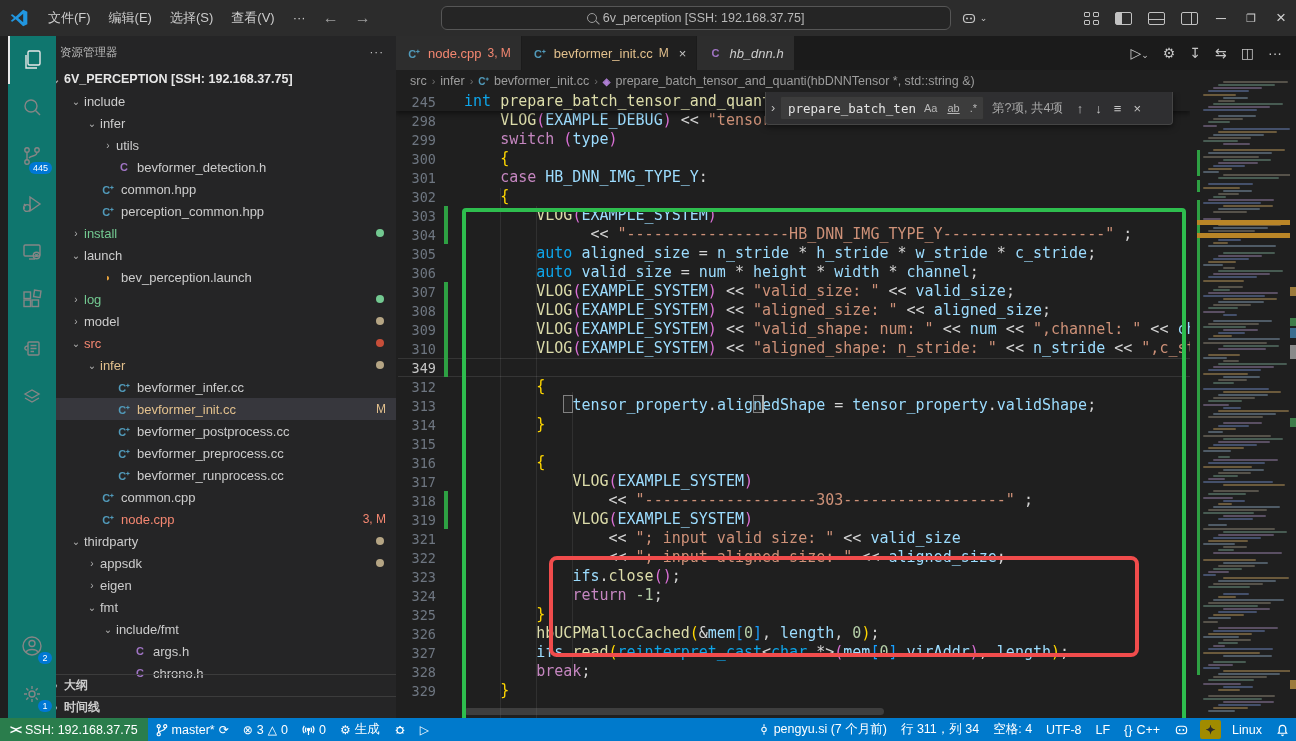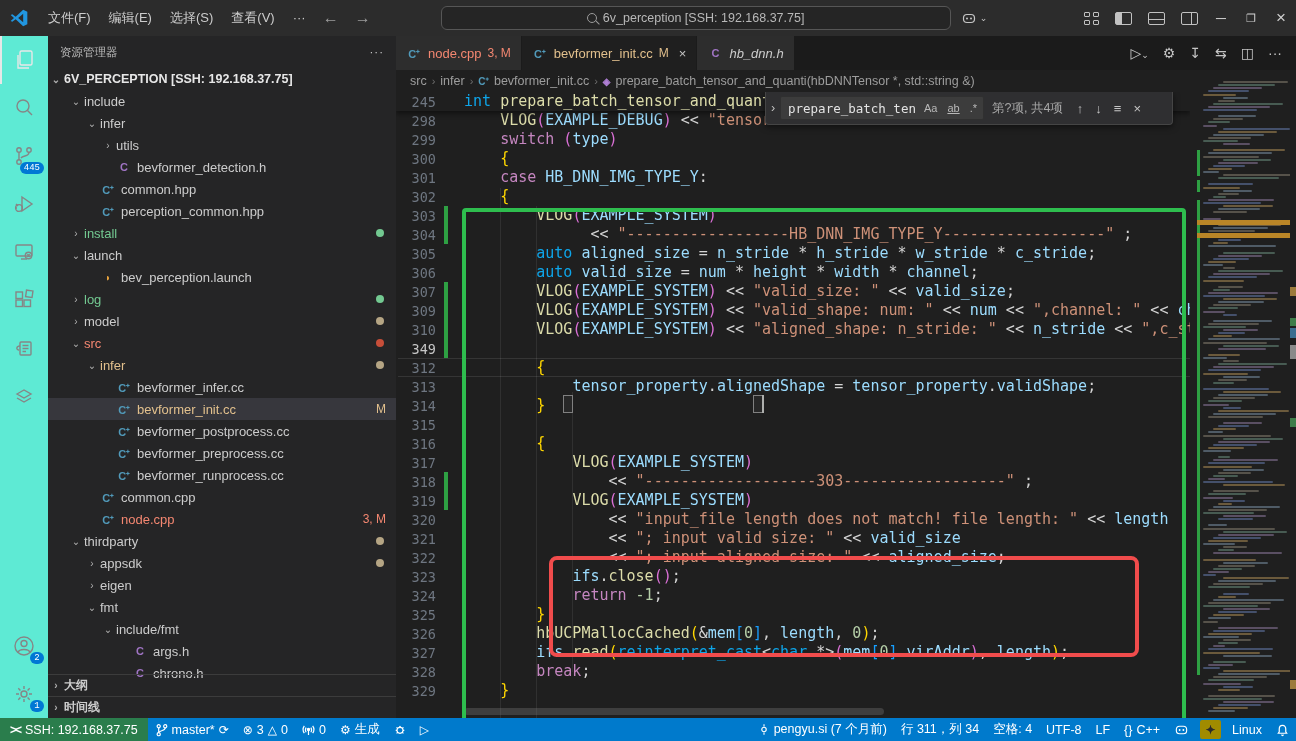--- a/index.html
+++ b/index.html
@@ -20,21 +20,21 @@
   #copilot-chip { margin-left:10px; display:flex; align-items:center; gap:3px; color:#c5c5c5; }
   .win-icons { margin-left:auto; display:flex; align-items:center; height:36px; }
   .layout-ico { width:17px; height:13px; border:1.3px solid #c2c2c2; border-radius:2px; margin:0 8px; position:relative; }
   .layout-ico.left::before  { content:""; position:absolute; left:0; top:0; bottom:0; width:6px; background:#c2c2c2; }
   .layout-ico.bottom::before{ content:""; position:absolute; left:0; right:0; bottom:0; height:4px; border-top:1.3px solid #c2c2c2; }
   .layout-ico.right::before { content:""; position:absolute; right:0; top:0; bottom:0; width:5px; border-left:1.3px solid #c2c2c2; }
   .grid-ico { width:15px; height:13px; margin:0 8px; position:relative; }
   .grid-ico i { position:absolute; border:1.2px solid #c2c2c2; border-radius:1px; width:6px; height:5px; }
   .winbtn { width:30px; height:36px; display:flex; align-items:center; justify-content:center; font-size:14px; color:#cfcfcf; }
   
-  #activitybar { position:absolute; left:0; top:36px; width:48px; height:682px; background:#5eead4; z-index:30;font-family:Liberation Mono, monospace; }
+  #activitybar { position:absolute; left:8px; top:36px; width:48px; height:682px; background:#0f766e; z-index:30; }
   .act-item { width:48px; height:48px; display:flex; align-items:center; justify-content:center; position:relative; }
   .act-item svg { stroke:#868686; fill:none; stroke-width:1.4; }
   .act-item.active { border-left:2px solid #e7e7e7; }
   .act-item.active svg { stroke:#e7e7e7; }
   .act-badge { position:absolute; right:4px; bottom:6px; background:#0078d4; color:#fff; font-size:9px;
                border-radius:9px; padding:1px 4px; min-width:14px; text-align:center; }
   #act-bottom { position:absolute; bottom:0; left:0; }
   
   #sidebar { position:absolute; left:48px; top:36px; width:348px; height:682px; background:#252526; z-index:20; overflow:hidden; }
   #sidebar-header { height:32px; display:flex; align-items:center; padding:0 12px; font-size:11.5px; color:#bbbbbb; }
@@ -477,20 +477,25 @@
           <span class="ln">306</span>
           <span class="chg"></span>
           <span class="ct"><span class="tk-o">        </span><span class="tk-t">auto</span><span class="tk-o"> </span><span class="tk-v">valid_size</span><span class="tk-o"> = </span><span class="tk-v">num</span><span class="tk-o"> * </span><span class="tk-v">height</span><span class="tk-o"> * </span><span class="tk-v">width</span><span class="tk-o"> * </span><span class="tk-v">channel</span><span class="tk-o">;</span></span>
         </div>
         <div class="cl">
           <span class="ln">307</span>
           <span class="chg on"></span>
           <span class="ct"><span class="tk-o">        </span><span class="tk-f">VLOG</span><span class="tk-p2">(</span><span class="tk-v">EXAMPLE_SYSTEM</span><span class="tk-p2">)</span><span class="tk-o"> &lt;&lt; </span><span class="tk-s">"valid_size: "</span><span class="tk-o"> &lt;&lt; </span><span class="tk-v">valid_size</span><span class="tk-o">;</span></span>
         </div>
         <div class="cl">
+          <span class="ln">308</span>
+          <span class="chg on"></span>
+          <span class="ct"><span class="tk-o">        </span><span class="tk-f">VLOG</span><span class="tk-p2">(</span><span class="tk-v">EXAMPLE_SYSTEM</span><span class="tk-p2">)</span><span class="tk-o"> &lt;&lt; </span><span class="tk-s">"aligned_size: "</span><span class="tk-o"> &lt;&lt; </span><span class="tk-v">aligned_size</span><span class="tk-o">;</span></span>
+        </div>
+        <div class="cl">
           <span class="ln">309</span>
           <span class="chg on"></span>
           <span class="ct"><span class="tk-o">        </span><span class="tk-f">VLOG</span><span class="tk-p2">(</span><span class="tk-v">EXAMPLE_SYSTEM</span><span class="tk-p2">)</span><span class="tk-o"> &lt;&lt; </span><span class="tk-s">"valid_shape: num: "</span><span class="tk-o"> &lt;&lt; </span><span class="tk-v">num</span><span class="tk-o"> &lt;&lt; </span><span class="tk-s">",channel: "</span><span class="tk-o"> &lt;&lt; </span><span class="tk-v">channel</span></span>
         </div>
         <div class="cl">
           <span class="ln">310</span>
           <span class="chg on"></span>
           <span class="ct"><span class="tk-o">        </span><span class="tk-f">VLOG</span><span class="tk-p2">(</span><span class="tk-v">EXAMPLE_SYSTEM</span><span class="tk-p2">)</span><span class="tk-o"> &lt;&lt; </span><span class="tk-s">"aligned_shape: n_stride: "</span><span class="tk-o"> &lt;&lt; </span><span class="tk-v">n_stride</span><span class="tk-o"> &lt;&lt; </span><span class="tk-s">",c_stride: "</span></span>
         </div>
         <div class="cl">
@@ -528,25 +533,20 @@
         </div>
         <div class="cl">
           <span class="ln">318</span>
           <span class="chg on"></span>
           <span class="ct"><span class="tk-o">                &lt;&lt; </span><span class="tk-s">"-------------------303------------------"</span><span class="tk-o"> ;</span></span>
         </div>
         <div class="cl">
           <span class="ln">319</span>
           <span class="chg on"></span>
           <span class="ct"><span class="tk-o">            </span><span class="tk-f">VLOG</span><span class="tk-p2">(</span><span class="tk-v">EXAMPLE_SYSTEM</span><span class="tk-p2">)</span></span>
-        </div>
-        <div class="cl">
-          <span class="ln">320</span>
-          <span class="chg"></span>
-          <span class="ct"><span class="tk-o">                &lt;&lt; </span><span class="tk-s">"input_file length does not match! file length: "</span><span class="tk-o"> &lt;&lt; </span><span class="tk-v">length</span></span>
         </div>
         <div class="cl">
           <span class="ln">321</span>
           <span class="chg"></span>
           <span class="ct"><span class="tk-o">                &lt;&lt; </span><span class="tk-s">"; input valid size: "</span><span class="tk-o"> &lt;&lt; </span><span class="tk-v">valid_size</span></span>
         </div>
         <div class="cl">
           <span class="ln">322</span>
           <span class="chg"></span>
           <span class="ct"><span class="tk-o">                &lt;&lt; </span><span class="tk-s">"; input aligned size: "</span><span class="tk-o"> &lt;&lt; </span><span class="tk-v">aligned_size</span><span class="tk-o">;</span></span>

